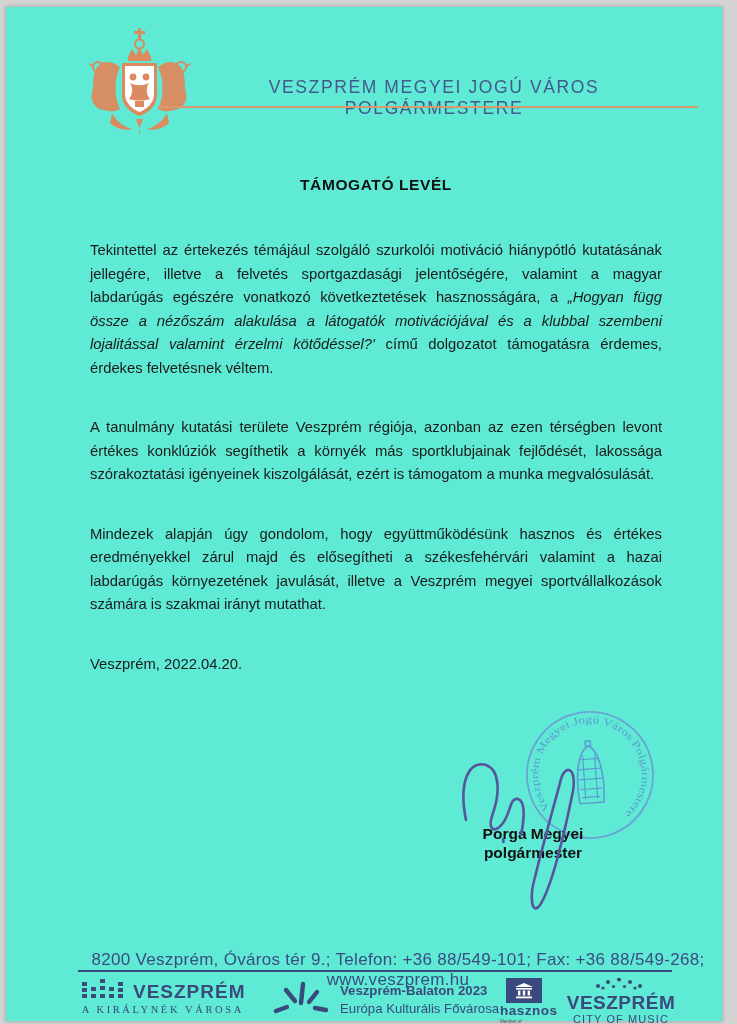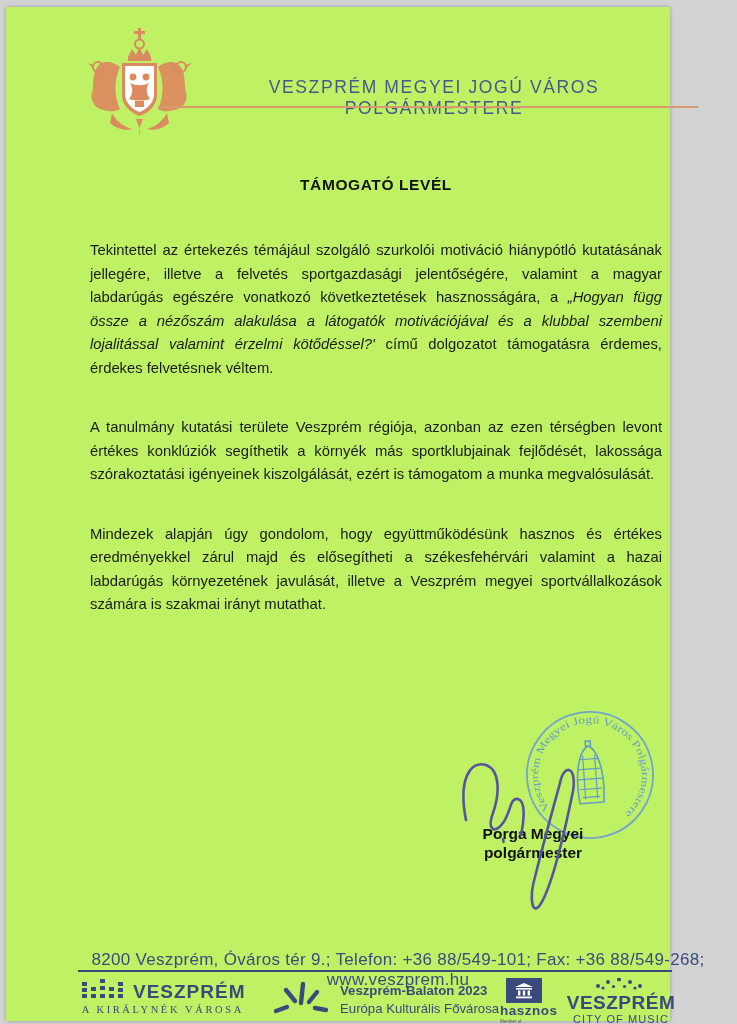--- a/index.html
+++ b/index.html
@@ -2,22 +2,22 @@
 <html lang="hu"><head>
 <meta charset="utf-8">
 <style>
   html,body{margin:0;padding:0;}
   body{
     width:737px;height:1024px;position:relative;overflow:hidden;
     background:#d3d3d3;
     font-family:"Liberation Sans", sans-serif;
   }
   .page{
-    position:absolute;left:6px;top:7px;width:664px;height:1014px;
-    background:#bef264;
+    position:absolute;left:6px;top:7px;width:716px;height:1014px;
+    background:#5eead4;
     box-shadow:0 0 4px rgba(0,0,0,.28);
   }
   
   .coa{position:absolute;left:80px;top:20px;width:108px;height:112px;}
   .header-title{
     position:absolute;left:178px;top:70px;width:500px;
     text-align:center;
     font-size:17.5px;letter-spacing:1.6px;
     color:#44598C;font-weight:500;
   }
@@ -110,20 +110,21 @@
   </svg>
 
   <div class="header-title">VESZPRÉM MEGYEI JOGÚ VÁROS POLGÁRMESTERE</div>
   <div class="header-rule"></div>
 
   <div class="letter">
     <div class="letter-title">TÁMOGATÓ LEVÉL</div>
     <p><span>Tekintettel az értekezés témájául szolgáló szurkolói motiváció hiánypótló kutatásának jellegére, illetve a felvetés sportgazdasági jelentőségére, valamint a magyar labdarúgás egészére vonatkozó következtetések hasznosságára, a </span><span class="quote-italic">„Hogyan függ össze a nézőszám alakulása a látogatók motivációjával és a klubbal szembeni lojalitással valamint érzelmi kötődéssel?'</span><span> című dolgozatot támogatásra érdemes, érdekes felvetésnek véltem.</span></p>
     <p>A tanulmány kutatási területe Veszprém régiója, azonban az ezen térségben levont értékes konklúziók segíthetik a környék más sportklubjainak fejlődését, lakossága szórakoztatási igényeinek kiszolgálását, ezért is támogatom a munka megvalósulását.</p>
     <p>Mindezek alapján úgy gondolom, hogy együttműködésünk hasznos és értékes eredményekkel zárul majd és elősegítheti a székesfehérvári valamint a hazai labdarúgás környezetének javulását, illetve a Veszprém megyei sportvállalkozások számára is szakmai irányt mutathat.</p>
+    <div class="date-line">Veszprém, 2022.04.20.</div>
   </div>
 
   <svg class="stamp" viewBox="0 0 152 152">
     <circle cx="76" cy="76" r="63" fill="none" stroke="#6B9FD6" stroke-width="1.8"></circle>
     <path id="stampArc" d="M31,102 A52,52 0 1 1 102,121" fill="none"></path>
     <text font-family="Liberation Serif, serif" font-size="10.5" fill="#5D96D2">
       <textPath href="#stampArc" textLength="243" lengthAdjust="spacingAndGlyphs">Veszprém Megyei Jogú Város Polgármestere</textPath>
     </text>
 
     <g stroke="#5D96D2" fill="none" stroke-width="1.6" transform="rotate(6 76 76)">

